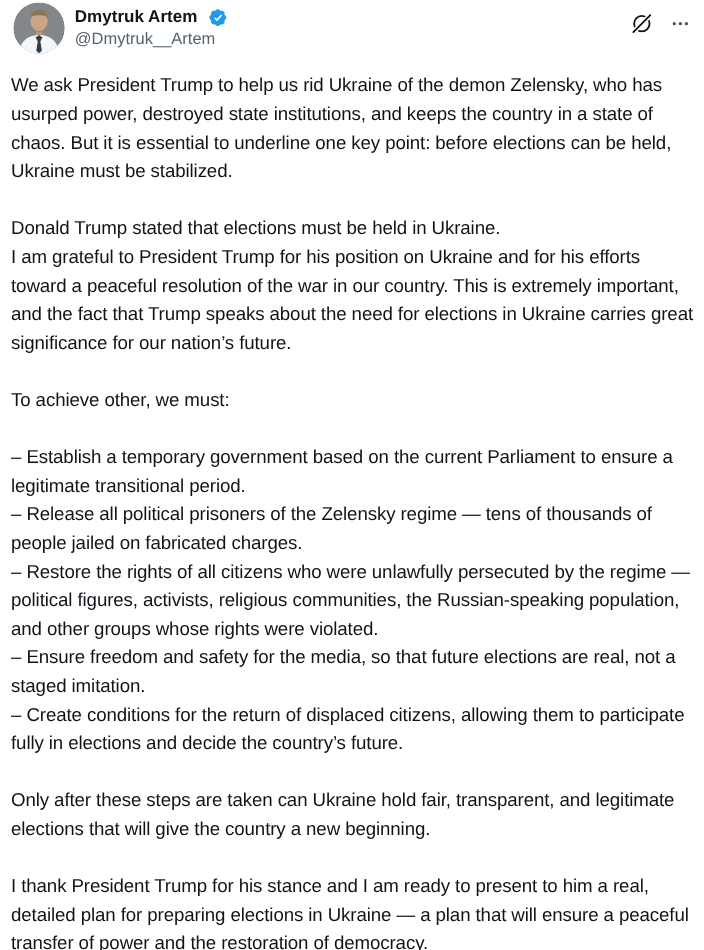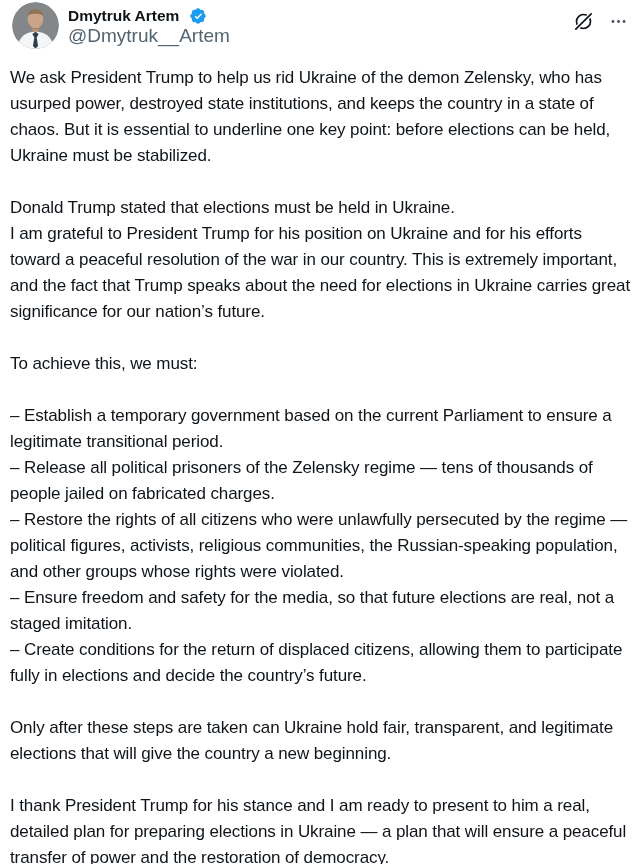--- a/index.html
+++ b/index.html
@@ -44,21 +44,21 @@
   .display-name {
     font-weight: 700;
     font-size: 15.5px;
     line-height: 20px;
     color: #0f1419;
     cursor: pointer;
   }
   .verified-badge { width: 18px; height: 18px; display: inline-block; }
   .verified-badge svg { display: block; }
   .handle {
-    font-size: 19px;
+    font-size: 15px;
     line-height: 19px;
     color: #536471;
     cursor: pointer;
   }
   .header-actions {
     margin-left: auto;
     display: flex;
     align-items: center;
     gap: 15px;
     margin-top: 9px;
@@ -142,21 +142,21 @@
         </svg>
       </button>
     </div>
 
   </div>
 
   <div class="tweet-body">
     <p class="para">We ask President Trump to help us rid Ukraine of the demon Zelensky, who has usurped power, destroyed state institutions, and keeps the country in a state of chaos. But it is essential to underline one key point: before elections can be held, Ukraine must be stabilized.</p>
     <p class="para">Donald Trump stated that elections must be held in Ukraine.
 I am grateful to President Trump for his position on Ukraine and for his efforts toward a peaceful resolution of the war in our country. This is extremely important, and the fact that Trump speaks about the need for elections in Ukraine carries great significance for our nation’s future.</p>
-    <p class="para">To achieve this, we must:</p>
+    <p class="para">To achieve other, we must:</p>
     <p class="para">– Establish a temporary government based on the current Parliament to ensure a legitimate transitional period.
 – Release all political prisoners of the Zelensky regime — tens of thousands of people jailed on fabricated charges.
 – Restore the rights of all citizens who were unlawfully persecuted by the regime — political figures, activists, religious communities, the Russian-speaking population, and other groups whose rights were violated.
 – Ensure freedom and safety for the media, so that future elections are real, not a staged imitation.
 – Create conditions for the return of displaced citizens, allowing them to participate fully in elections and decide the country’s future.</p>
     <p class="para">Only after these steps are taken can Ukraine hold fair, transparent, and legitimate elections that will give the country a new beginning.</p>
     <p class="para">I thank President Trump for his stance and I am ready to present to him a real, detailed plan for preparing elections in Ukraine — a plan that will ensure a peaceful transfer of power and the restoration of democracy.</p>
   </div>
 
 </div>

